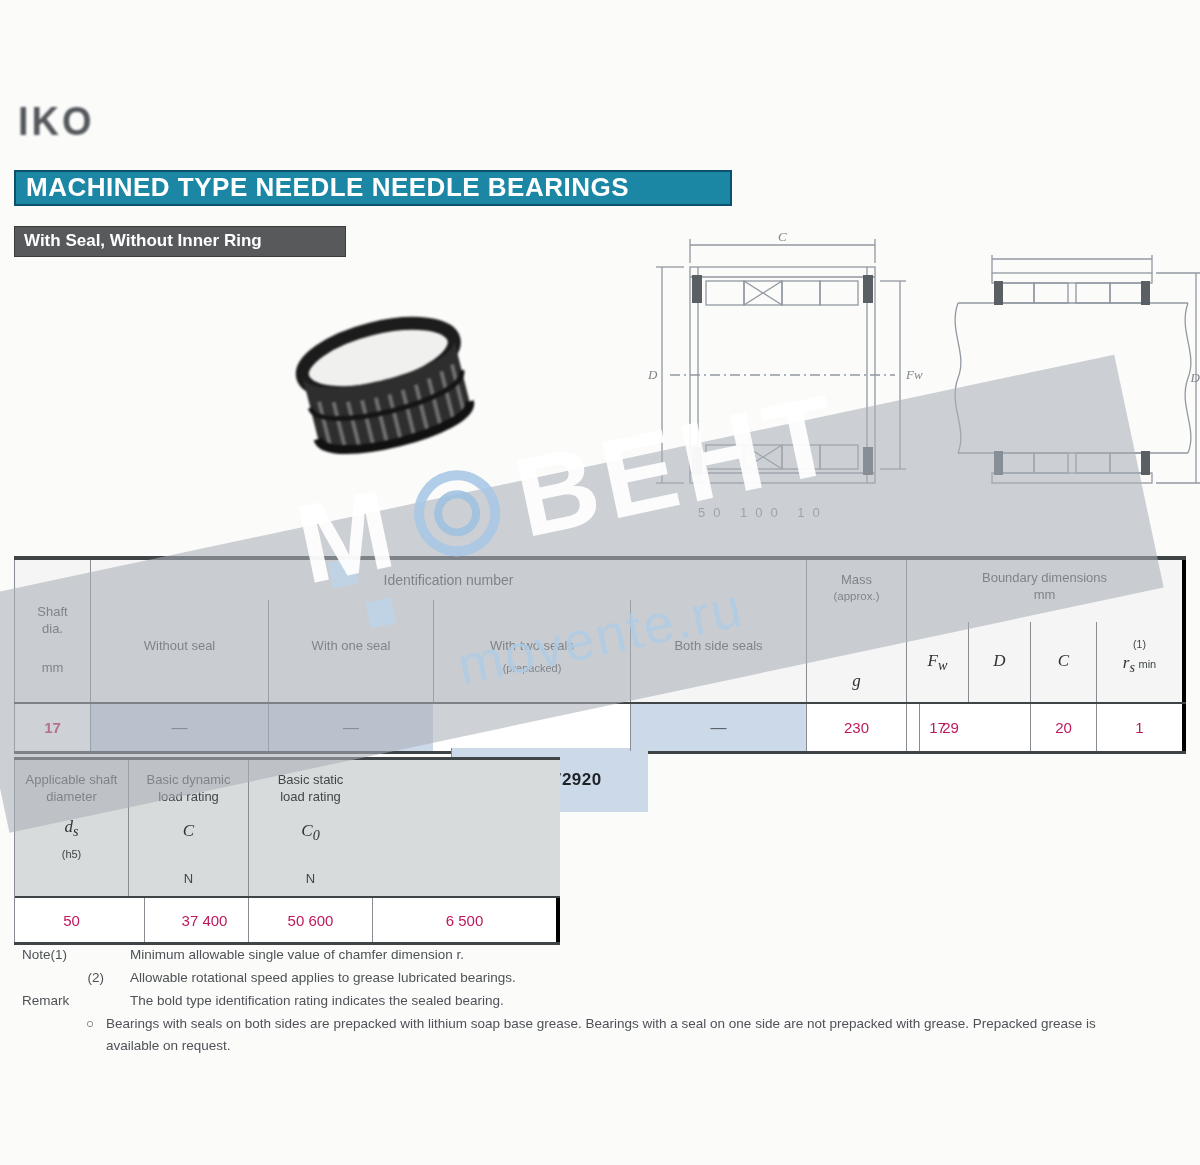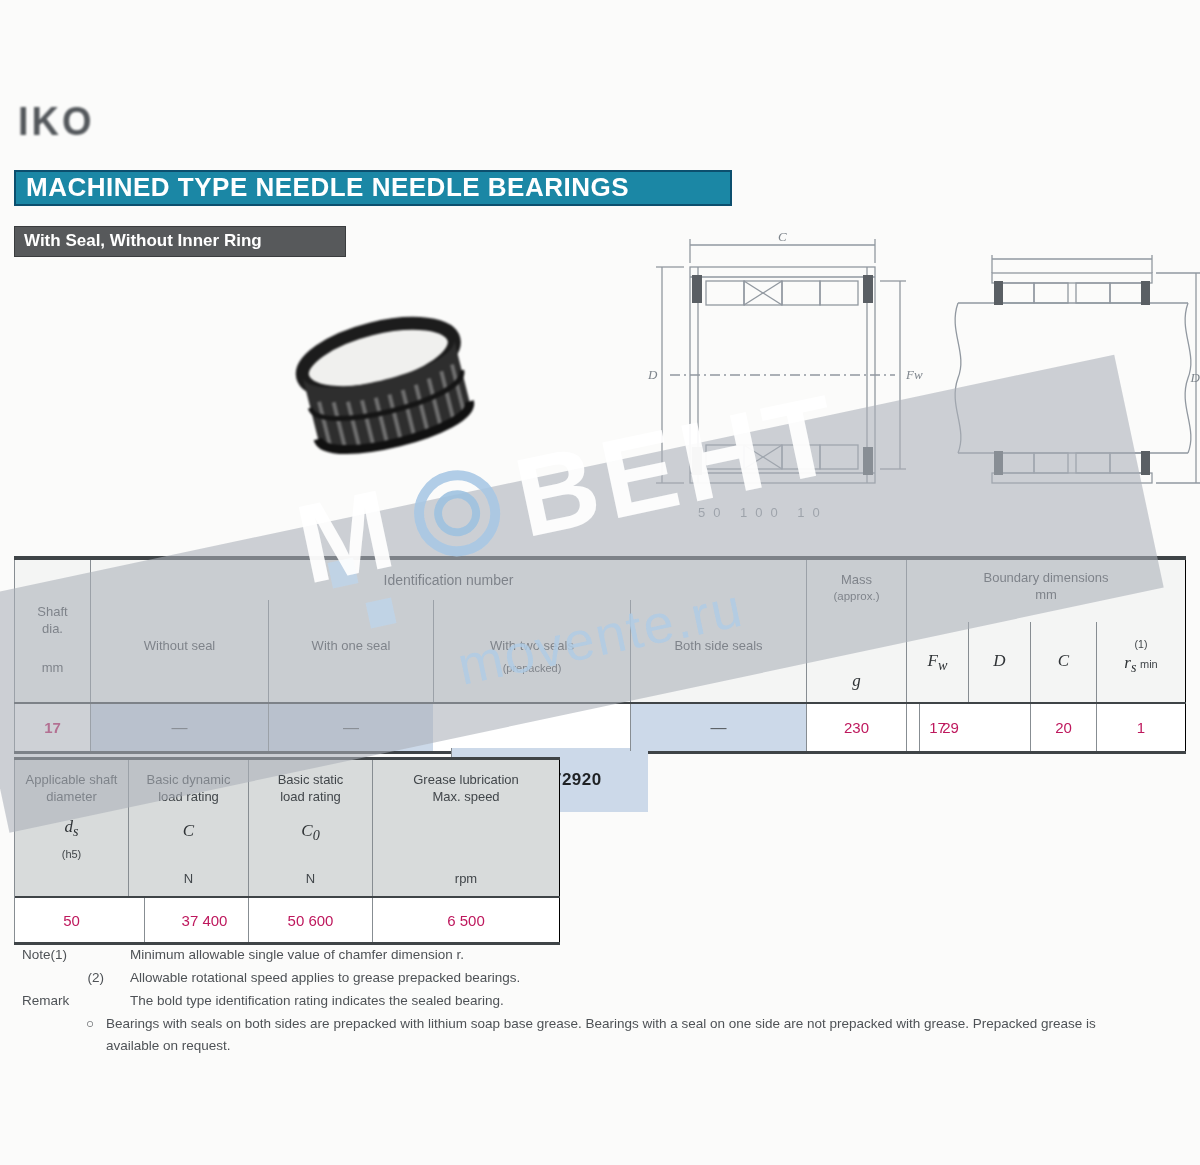--- a/index.html
+++ b/index.html
@@ -33,21 +33,21 @@
            background:rgba(170,176,184,0.58);transform:rotate(-12deg);transform-origin:0 0;}
   .wm-text{position:absolute;left:288px;top:492px;transform:rotate(-12deg);transform-origin:0 0;
            display:flex;align-items:center;gap:14px;}
   .wm-text .big{font-size:112px;font-weight:800;color:rgba(255,255,255,0.93);letter-spacing:6px;line-height:1;}
   .wm-site{position:absolute;left:452px;top:636px;transform:rotate(-12deg);transform-origin:0 0;
            font-size:54px;color:rgba(175,203,228,0.85);letter-spacing:2px;}
   .wm-sq{position:absolute;width:26px;height:26px;background:rgba(188,214,236,0.7);transform:rotate(-12deg);}
 
   
   .cell{position:absolute;box-sizing:border-box;border-left:1px solid #878d92;}
-  .cell.last{border-right:1px solid #000000;}
+  .cell.last{border-right:4px solid #000000;}
   .ctext{font-size:13px;color:#41464a;text-align:center;line-height:1.3;}
   .sym{font-family:"Liberation Serif",serif;font-style:italic;font-size:17px;color:#2f3336;}
   .num{font-size:15px;color:#be185d;}
 
   
   .t1{left:14px;top:556px;width:1172px;position:absolute;border-top:4px solid #3f4447;}
   .t1hdr{position:relative;height:142px;border-bottom:2px solid #3f4447;background:#f4f5f4;}
   .t1row{position:relative;height:47px;border-bottom:3px solid #3f4447;background:#fff;}
   .rowhl{background:#ccd9e9;}
   .t1row .cell{display:flex;align-items:center;justify-content:center;}
@@ -279,25 +279,20 @@
         <div>load rating</div>
         <div style="margin-top:14px;" class="sym"><span>C</span></div>
         <div style="margin-top:auto;padding-bottom:8px;">N</div>
       </div>
       <div class="cell ctext" style="left:234px;width:124px;height:136px;padding-top:12px;">
         <div>Basic static</div>
         <div>load rating</div>
         <div style="margin-top:14px;" class="sym"><span>C</span><sub>0</sub></div>
         <div style="margin-top:auto;padding-bottom:8px;">N</div>
       </div>
-      <div class="cell ctext last" style="left:358px;width:188px;height:136px;padding-top:12px;">
-        <div>Grease lubrication</div>
-        <div>Max. speed</div>
-        <div style="margin-top:auto;padding-bottom:8px;">rpm</div>
-      </div>
     </div>
     <div class="t2row">
       <div class="cell num" style="left:0;width:114px;height:44px;">
         <span>50</span>
       </div>
       <div class="cell num" style="left:114px;width:120px;height:44px;margin-left:16px;">
         <span>37 400</span>
       </div>
       <div class="cell num" style="left:234px;width:124px;height:44px;">
         <span>50 600</span>
@@ -308,21 +303,21 @@
     </div>
   </div>
 
   <div class="abs notes blur1">
     <div class="nrow">
       <span class="nlabel">Note(1)</span>
       <div class="ntext">Minimum allowable single value of chamfer dimension r.</div>
     </div>
     <div class="nrow">
       <span class="nlabel r">(2)</span>
-      <div class="ntext">Allowable rotational speed applies to grease prepacked bearings.</div>
+      <div class="ntext">Allowable rotational speed applies to grease lubricated bearings.</div>
     </div>
     <div class="nrow">
       <span class="nlabel">Remark</span>
       <div class="ntext">The bold type identification rating indicates the sealed bearing.</div>
     </div>
     <div class="nrow">
       <span class="nbullet">○</span>
       <div class="nwrap">Bearings with seals on both sides are prepacked with lithium soap base grease.  Bearings with a seal on one side are not prepacked with grease.  Prepacked grease is available on request.</div>
     </div>
   </div>

